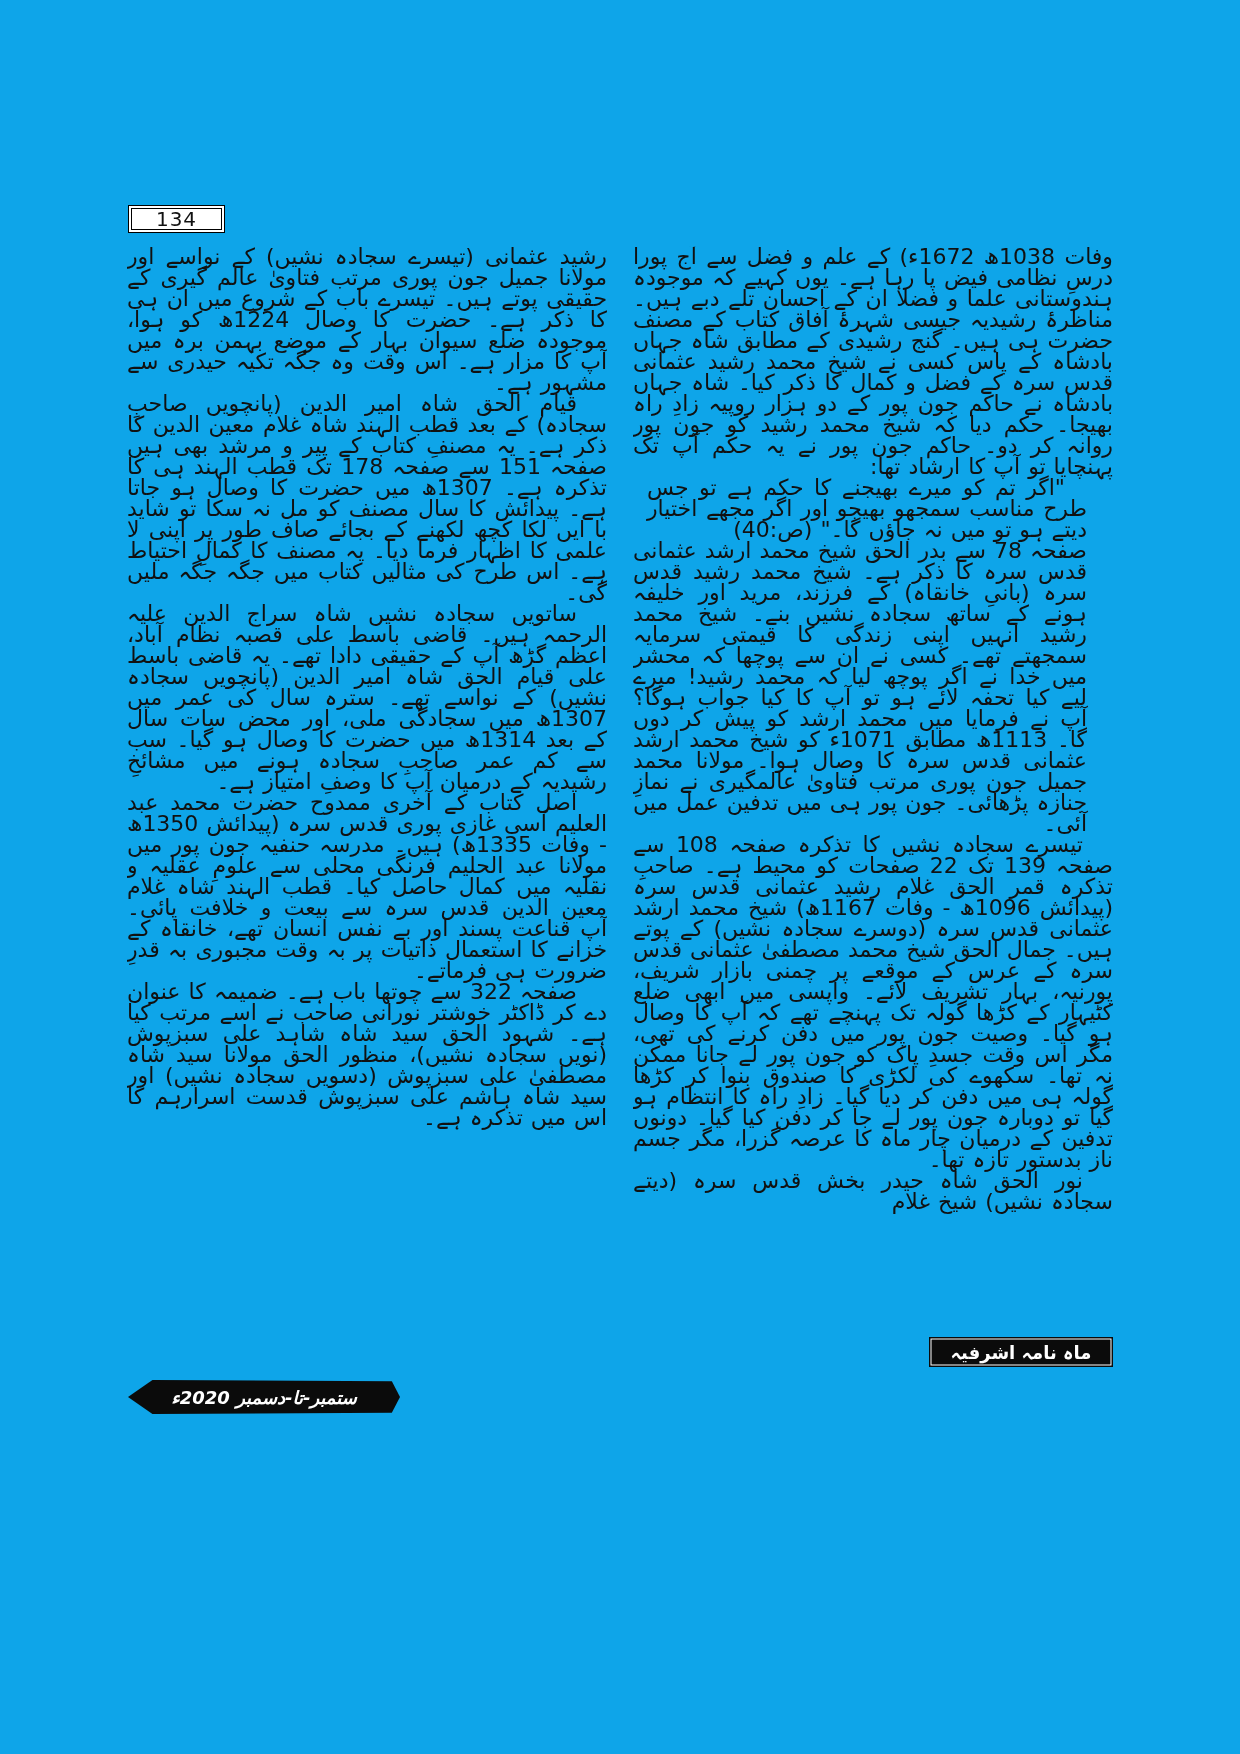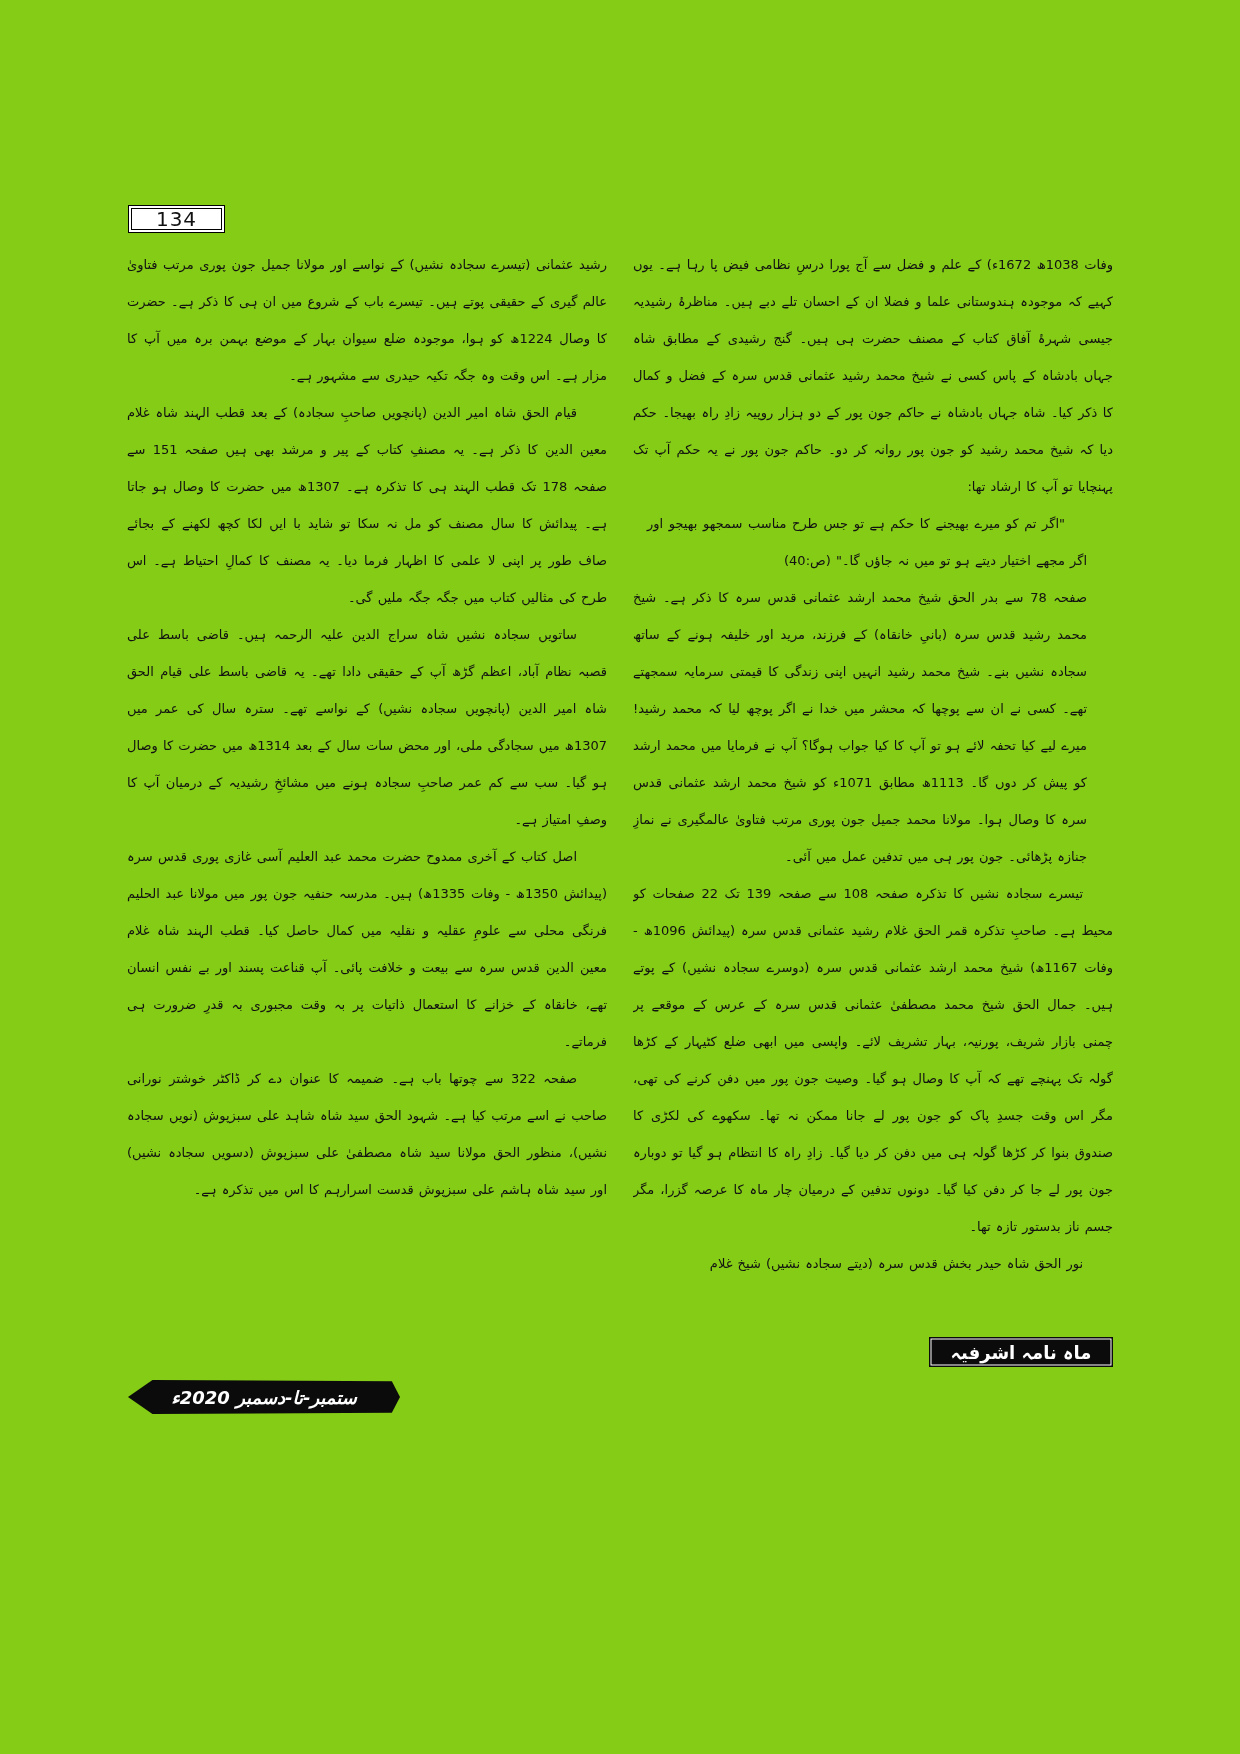--- a/index.html
+++ b/index.html
@@ -5,21 +5,21 @@
   html, body {
     margin: 0;
     padding: 0;
     background: #ffffff;
     font-family: "DejaVu Sans", sans-serif;
   }
   .page {
     position: relative;
     width: 1240px;
     height: 1754px;
-    background: #84cc16;
+    background: #0ea5e9;
     overflow: hidden;
     direction: rtl;
     color: #111;
   }
   
   .header-row {
     position: absolute;
     top: 202px;
     right: 127px;
     left: 128px;
@@ -70,22 +70,22 @@
     gap: 26px;
     overflow: hidden;
   }
   .col {
     width: 480px;
     height: 100%;
     overflow: hidden;
   }
   .col p {
     margin: 0;
-    font-size: 13px;
-    line-height: 37px;
+    font-size: 22px;
+    line-height: 21px;
     text-align: justify;
     text-indent: 30px;
     word-spacing: 1px;
   }
   .col p:first-child { text-indent: 0; }
   
   .col-right p:nth-child(2) {
     padding-right: 26px;
     padding-left: 14px;
     text-indent: 22px;

